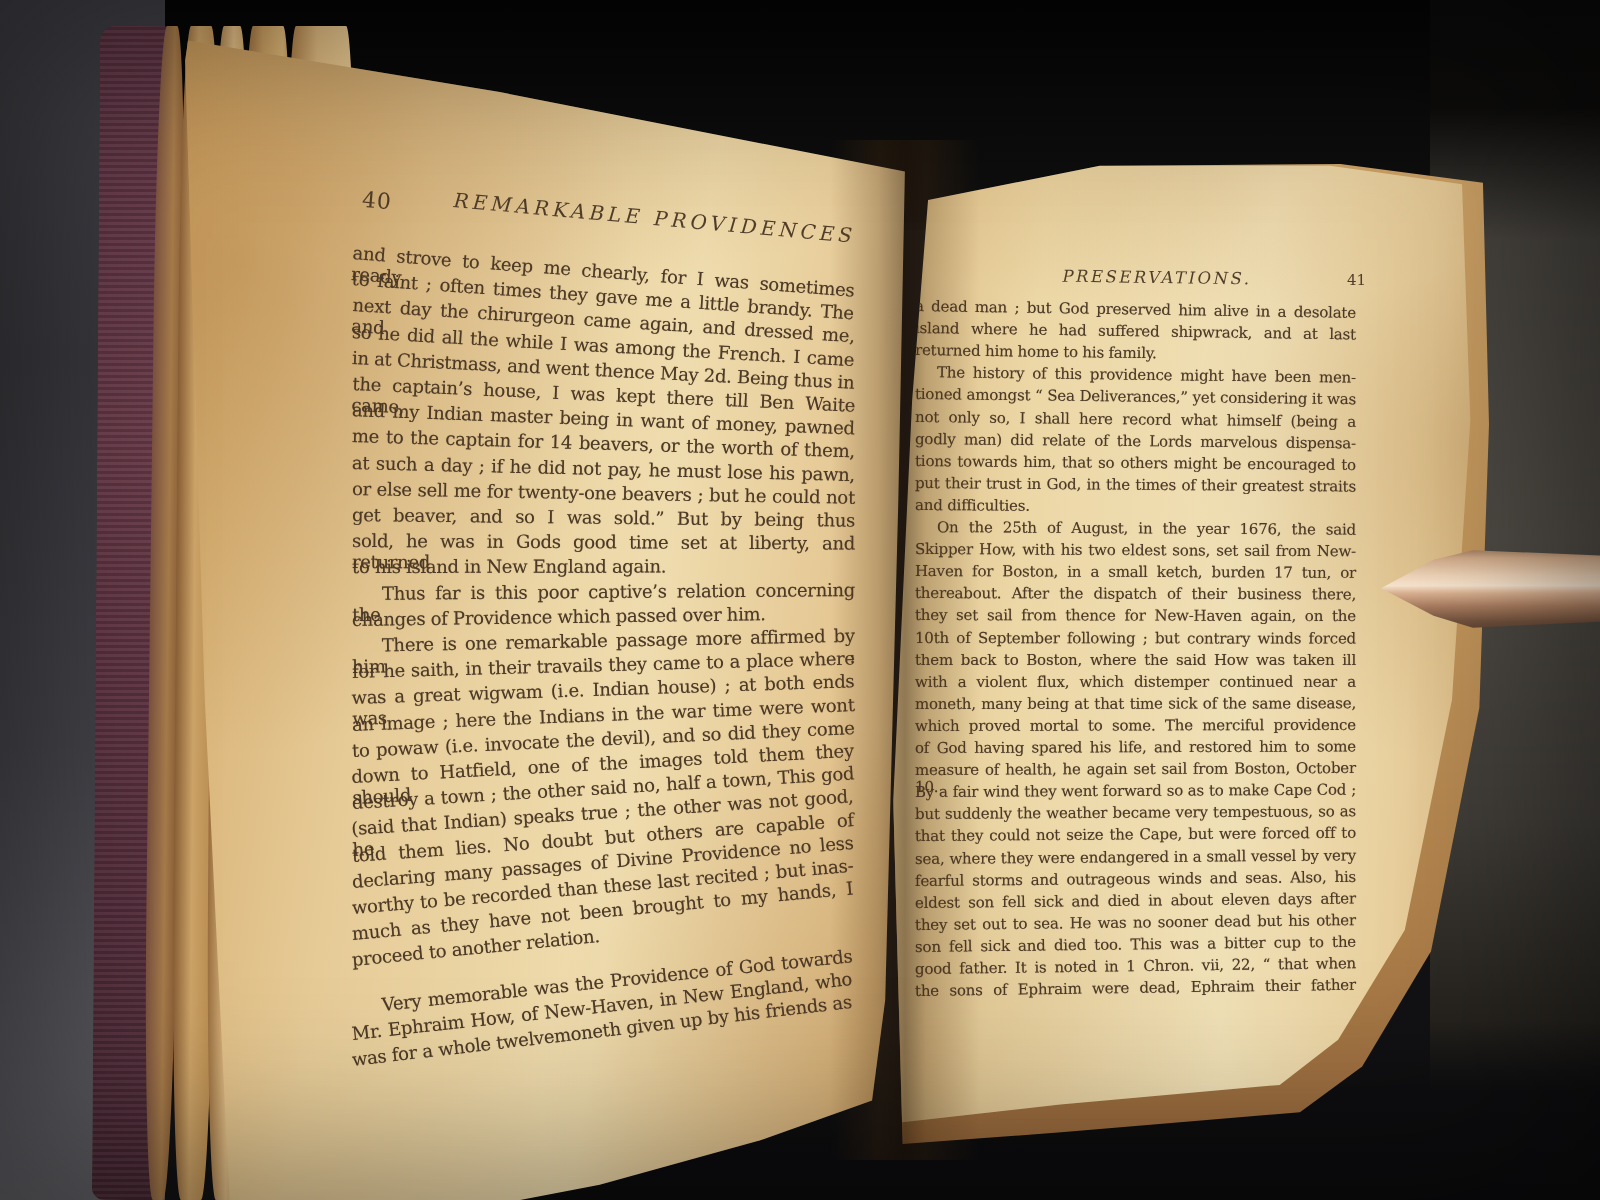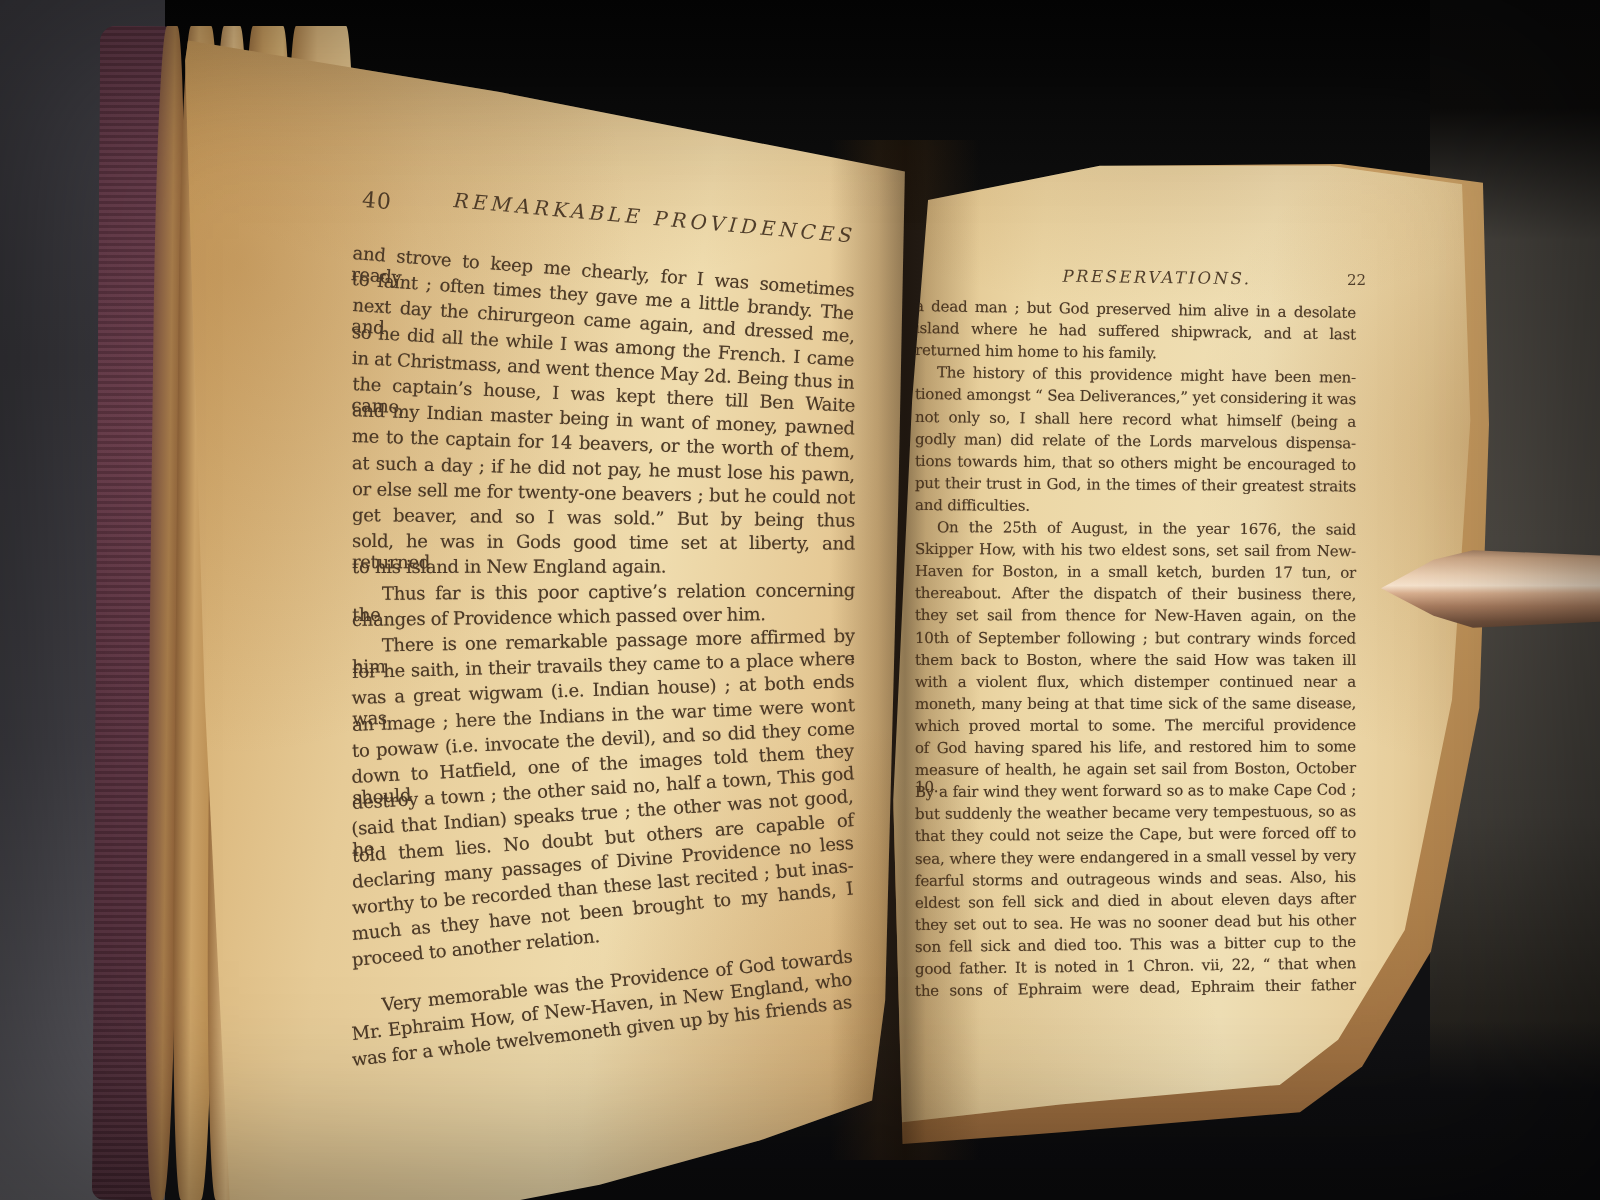--- a/index.html
+++ b/index.html
@@ -131,21 +131,21 @@
         <div class="tline indent" style="top: 754.6px; transform: rotate(-5.92deg);">Very memorable was the Providence of God towards</div>
         <div class="tline" style="top: 780.8px; transform: rotate(-6.28deg);">Mr. Ephraim How, of New-Haven, in New England, who</div>
         <div class="tline" style="top: 807px; transform: rotate(-6.65deg);">was for a whole twelvemoneth given up by his friends as</div>
       </div>
   </div>
 
   <div class="abs edge-right"></div>
 
   <div class="abs page-right">
     <div class="abs ink runhead" style="left:152px;top:118px;width:240px;font-size:16.5px;letter-spacing:2.5px;transform:rotate(.8deg);">PRESERVATIONS.</div>
-    <div class="abs ink" style="left:462px;top:121px;font-size:15px;">22</div>
+    <div class="abs ink" style="left:462px;top:121px;font-size:15px;">41</div>
     <div class="lines lines-right ink" style="left:30px;top:148px;width:441px;">
         <div class="tline" style="top: 0px; transform: rotate(0.9deg);">a dead man ; but God preserved him alive in a desolate</div>
         <div class="tline" style="top: 22.1px; transform: rotate(0.84deg);">island where he had suffered shipwrack, and at last</div>
         <div class="tline parend" style="top: 44.2px; transform: rotate(0.79deg);">returned him home to his family.</div>
         <div class="tline indent" style="top: 66.3px; transform: rotate(0.73deg);">The history of this providence might have been men-</div>
         <div class="tline" style="top: 88.4px; transform: rotate(0.68deg);">tioned amongst “ Sea Deliverances,” yet considering it was</div>
         <div class="tline" style="top: 110.5px; transform: rotate(0.63deg);">not only so, I shall here record what himself (being a</div>
         <div class="tline" style="top: 132.6px; transform: rotate(0.57deg);">godly man) did relate of the Lords marvelous dispensa-</div>
         <div class="tline" style="top: 154.7px; transform: rotate(0.52deg);">tions towards him, that so others might be encouraged to</div>
         <div class="tline" style="top: 176.8px; transform: rotate(0.46deg);">put their trust in God, in the times of their greatest straits</div>

